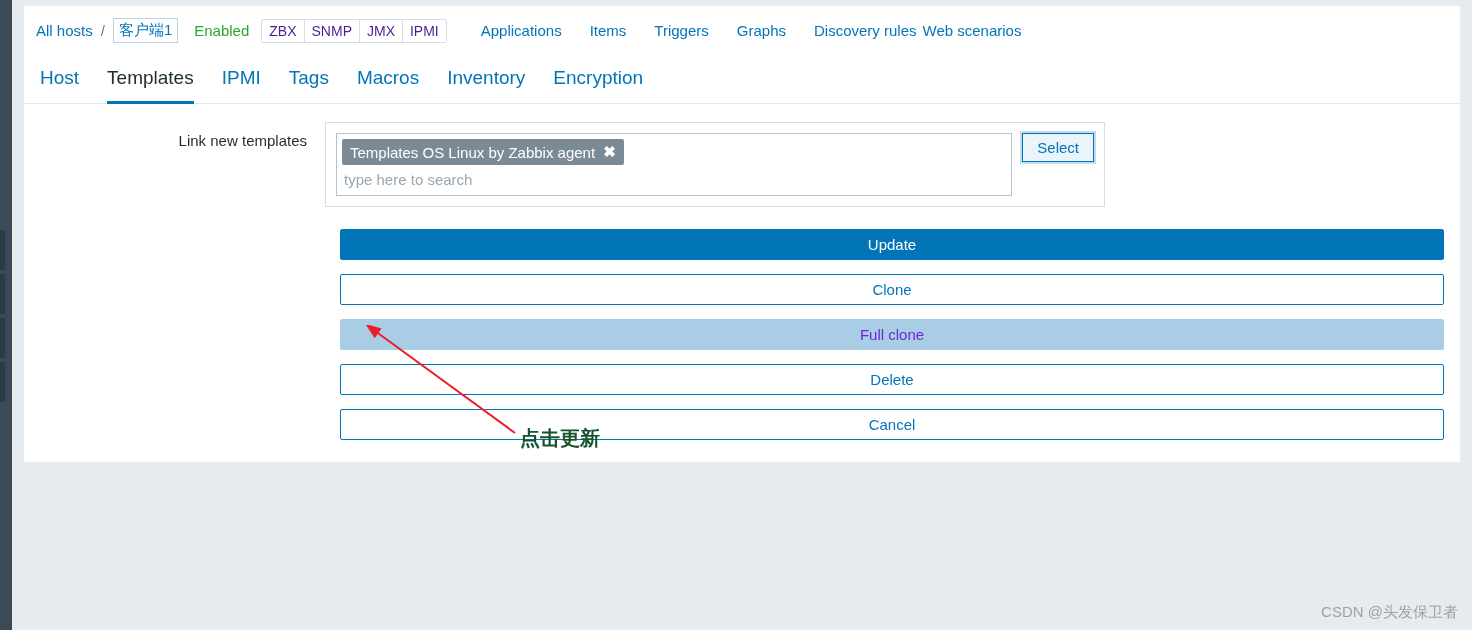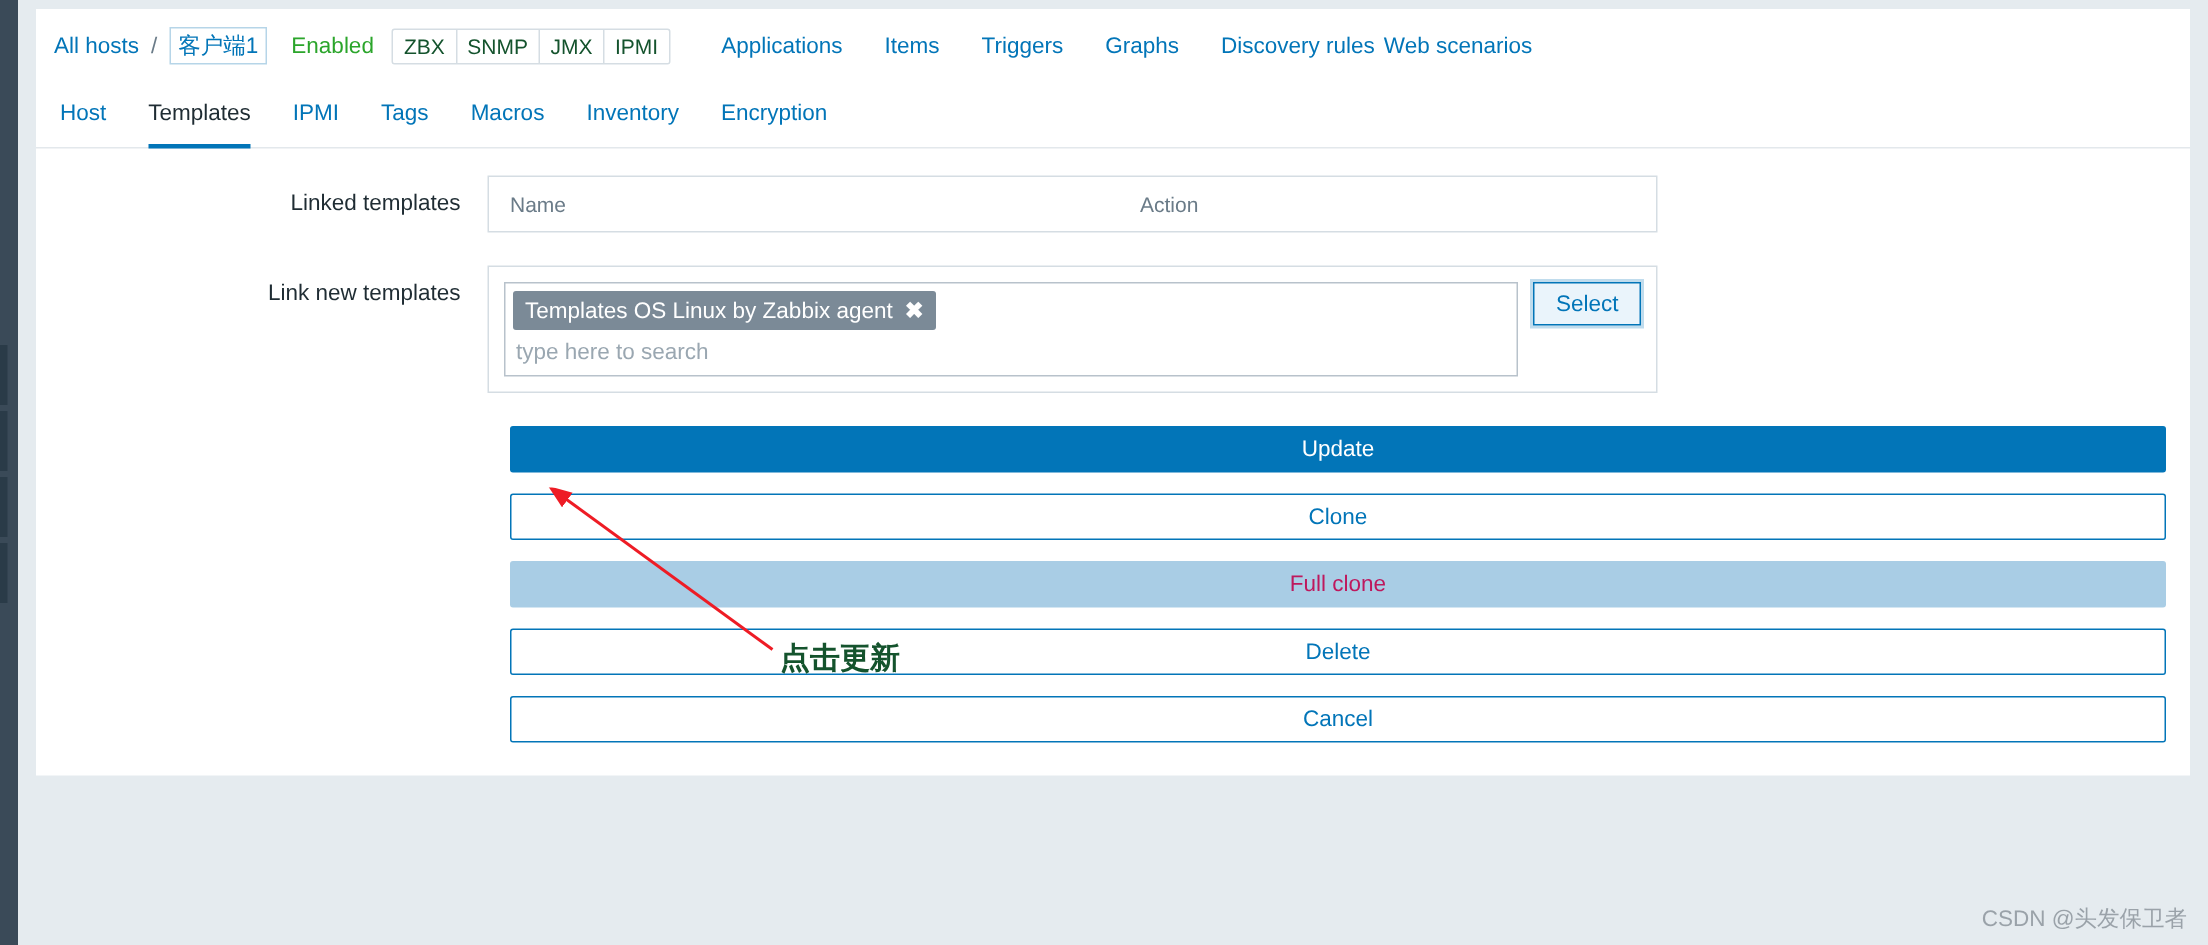--- a/index.html
+++ b/index.html
@@ -47,37 +47,37 @@
     }
     .status-enabled { color: #2ba52b; margin-left: 10px; margin-right: 6px; }
     .proto-group {
       display: flex;
       border: 1px solid #d5dde3;
       border-radius: 2px;
       overflow: hidden;
       margin-right: 10px;
     }
     .proto-item {
-      color: #14532d;
+      color: #4c1d95;
       padding: 3px 7px;
       font-size: 14px;
       border-right: 1px solid #d5dde3;
     }
     .proto-item:last-child { border-right: none; }
     .tabs-row {
       display: flex;
       gap: 28px;
       padding: 6px 16px 0 16px;
       border-bottom: 1px solid #e3e8ec;
     }
     .tab {
       color: #0275b8;
       padding: 8px 0 12px 0;
       cursor: pointer;
-      font-size: 15px;
+      font-size: 19px;
       text-align: right;
     }
     .tab.active {
       color: #1f2c33;
       border-bottom: 3px solid #0275b8;
       margin-bottom: -1px;
     }
     .form-area {
       padding: 18px 16px 22px 16px;
     }
@@ -160,21 +160,21 @@
       cursor: pointer;
       border-radius: 2px;
     }
     .btn.primary {
       background: #0275b8;
       color: #fff;
     }
     .btn.disabled {
       background: #a9cde5;
       border-color: #a9cde5;
-      color: #be185d;
+      color: #6d28d9;
       cursor: default;
     }
     .annotation {
       position: absolute;
       color: #14532d;
       font-size: 20px;
       font-weight: bold;
     }
     .arrow-svg { position: absolute; pointer-events: none; }
     .watermark {
@@ -221,27 +221,20 @@
     <div class="tab active">Templates</div>
     <div class="tab">IPMI</div>
     <div class="tab">Tags</div>
     <div class="tab">Macros</div>
     <div class="tab">Inventory</div>
     <div class="tab">Encryption</div>
   </div>
 
   <div class="form-area">
 
-    <div class="form-row">
-      <div class="form-label">Linked templates</div>
-      <div class="linked-templates-box">
-        <div class="lt-col-name">Name</div>
-        <div class="lt-col-action">Action</div>
-      </div>
-    </div>
 
     <div class="form-row">
       <div class="form-label">Link new templates</div>
       <div class="link-new-area">
         <div class="multiselect">
           <span class="chip">
             <span>Templates OS Linux by Zabbix agent</span>
             <span class="chip-x">✖</span>
           </span>
           <input class="ms-input" placeholder="type here to search" style="">

